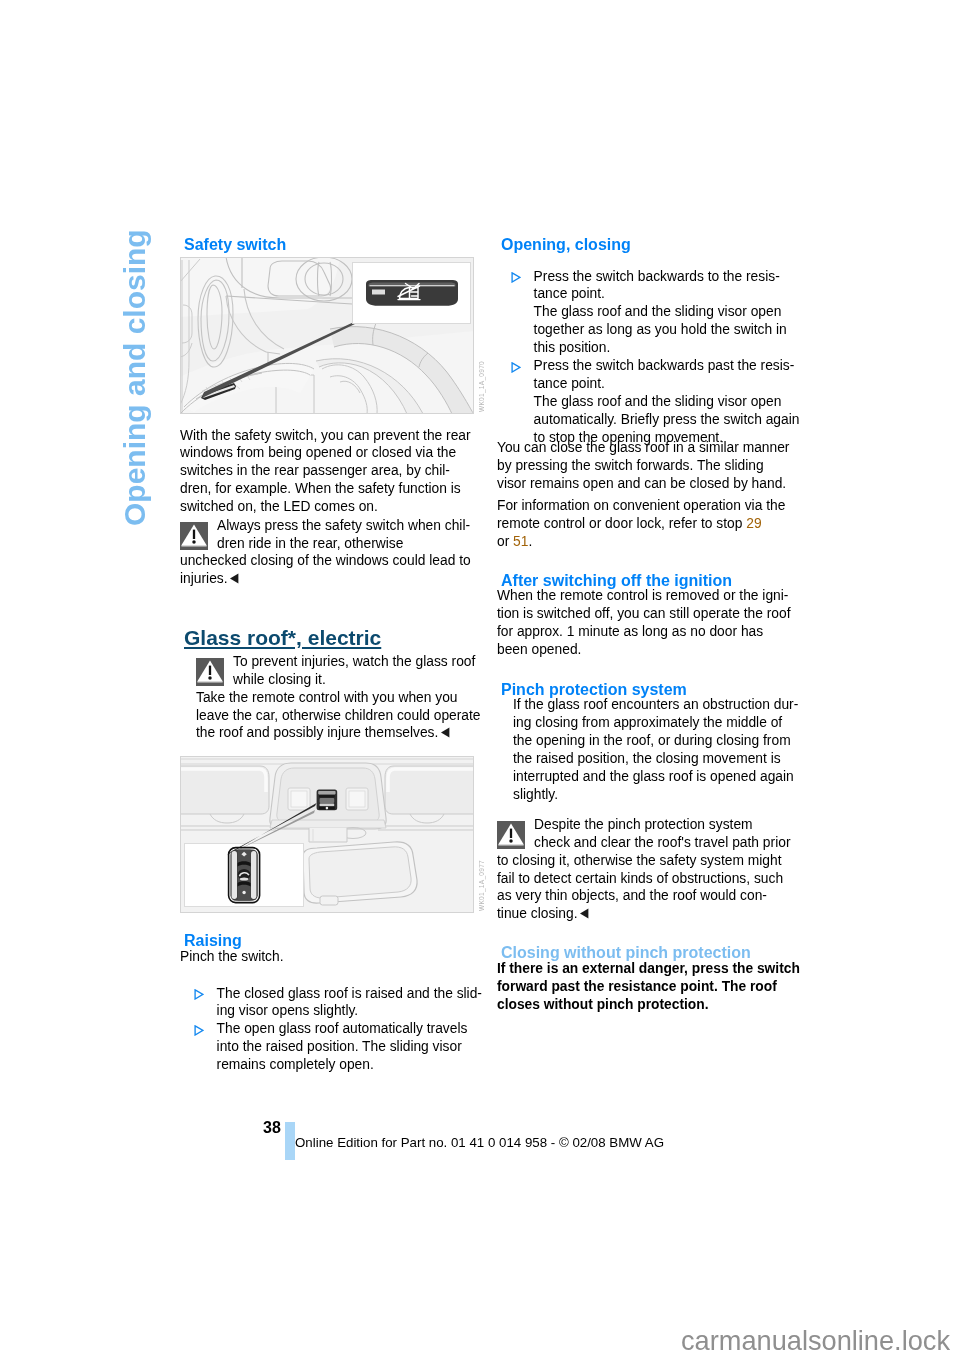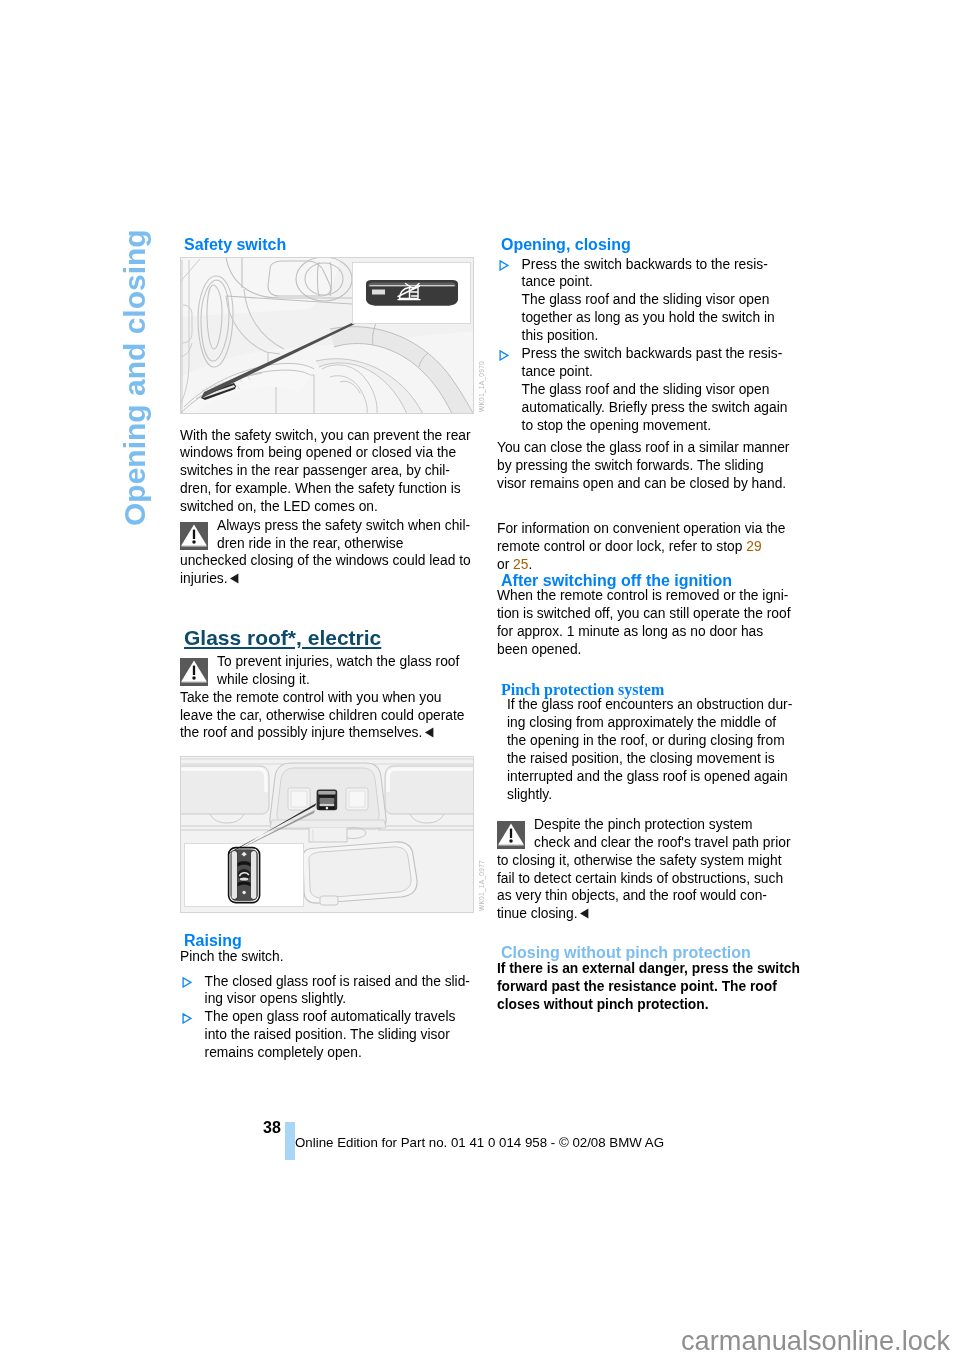--- a/index.html
+++ b/index.html
@@ -25,21 +25,21 @@
   .col-right{left:497px;}
 
   .hd1{font:bold 21px/24px "Liberation Sans",sans-serif;color:#0c4a6e;margin:4px;white-space:nowrap;text-decoration:underline;}
   .hd2{font:bold 16px/19px "Liberation Sans",sans-serif;color:#0082f7;margin:4px;white-space:nowrap;text-align:right;}
   .hd2.pale{color:#7cbdf0;}
 
   .body{font:13.8px/17.85px "Liberation Sans",sans-serif;color:#000;margin:0;white-space:nowrap;}
   .lnk{color:#a16207;margin-top:7px;}
 
   
-  .tlist{margin:0;padding:0;list-style:none;}
+  .tlist{margin:12px;padding:0;list-style:none;}
   .tlist .item{position:relative;padding-left:24.6px;font:13.8px/17.85px "Liberation Sans",sans-serif;color:#000;white-space:nowrap;}
   .bullet{position:absolute;left:1.7px;top:4.4px;width:10px;height:11px;}
   .bullet svg{display:block;}
 
   
   .warn{float:left;width:28px;height:28px;margin:5.4px 9px 0 0;}
   .endmark{display:inline-block;width:11px;height:11px;margin-left:1.5px;position:relative;top:1px;}
   .endmark svg{display:block;}
 
   
@@ -190,21 +190,21 @@
           <rect x="12.85" y="7.6" width="2.3" height="9.4" fill="#111111"></rect>
           <circle cx="14" cy="20.1" r="1.75" fill="#111111"></circle>
         </svg>
       <div class="body">Always press the safety switch when chil-<br>dren ride in the rear, otherwise<br>unchecked closing of the windows could lead to<br>injuries.<span class="endmark"><svg width="11" height="11" viewBox="0 0 11 11">
               <path d="M9.4 0.6 L9.4 10.4 L1.0 5.5 Z" fill="#1a1a1a"></path>
             </svg></span></div>
     </div>
 
     <div class="hd1" style="position:absolute;top:621.5px;left:0;">Glass roof*, electric</div>
 
-    <div style="position:absolute;top:653px;left:0;width:294px;">
+    <div style="position:absolute;top:653px;left:16px;width:294px;">
       <svg class="warn" viewBox="0 0 28 28">
           <rect x="0" y="0" width="28" height="28" fill="#595959"></rect>
           <path d="M14 2.6 L26.6 23.3 L1.4 23.3 Z" fill="#ffffff"></path>
           <rect x="1.4" y="23.3" width="25.2" height="1.1" fill="#ffffff"></rect>
           <rect x="12.85" y="7.6" width="2.3" height="9.4" fill="#111111"></rect>
           <circle cx="14" cy="20.1" r="1.75" fill="#111111"></circle>
         </svg>
       <div class="body">To prevent injuries, watch the glass roof<br>while closing it.</div>
       <div class="body">Take the remote control with you when you<br>leave the car, otherwise children could operate<br>the roof and possibly injure themselves.<span class="endmark"><svg width="11" height="11" viewBox="0 0 11 11">
               <path d="M9.4 0.6 L9.4 10.4 L1.0 5.5 Z" fill="#1a1a1a"></path>
@@ -318,29 +318,29 @@
           </span><span>Press the switch backwards to the resis-<br>tance point.<br>The glass roof and the sliding visor open<br>together as long as you hold the switch in<br>this position.</span></div>
       <div class="item" style="margin-top:0.5px;"><span class="bullet">
             <svg width="10" height="11" viewBox="0 0 10 11">
               <path d="M1.1 0.9 L9.0 5.4 L1.1 10.0 Z" fill="none" stroke="#1589f0" stroke-width="1.35"></path>
             </svg>
           </span><span>Press the switch backwards past the resis-<br>tance point.<br>The glass roof and the sliding visor open<br>automatically. Briefly press the switch again<br>to stop the opening movement.</span></div>
     </div>
 
     <div class="body" style="position:absolute;top:439px;left:0;">You can close the glass roof in a similar manner<br>by pressing the switch forwards. The sliding<br>visor remains open and can be closed by hand.</div>
 
-    <div class="body" style="position:absolute;top:520px;left:0;"><span>For information on convenient operation via the</span><br><span>remote control or door lock, refer to stop </span><span class="lnk">29</span><br><span>or </span><span class="lnk">25</span><span>.</span></div>
+    <div class="body" style="position:absolute;top:497px;left:0;"><span>For information on convenient operation via the</span><br><span>remote control or door lock, refer to stop </span><span class="lnk">29</span><br><span>or </span><span class="lnk">51</span><span>.</span></div>
 
     <div class="hd2" style="position:absolute;top:567px;left:0;">After switching off the ignition</div>
 
     <div class="body" style="position:absolute;top:587px;left:0;">When the remote control is removed or the igni-<br>tion is switched off, you can still operate the roof<br>for approx. 1 minute as long as no door has<br>been opened.</div>
 
-    <div class="hd2" style="position:absolute;top:675.5px;left:0;font-family:Liberation Serif, serif;">Pinch protection system</div>
-
-    <div class="body" style="position:absolute;top:696.4px;left:10px;">If the glass roof encounters an obstruction dur-<br>ing closing from approximately the middle of<br>the opening in the roof, or during closing from<br>the raised position, the closing movement is<br>interrupted and the glass roof is opened again<br>slightly.</div>
+    <div class="hd2" style="position:absolute;top:675.5px;left:0;">Pinch protection system</div>
+
+    <div class="body" style="position:absolute;top:696.4px;left:16px;">If the glass roof encounters an obstruction dur-<br>ing closing from approximately the middle of<br>the opening in the roof, or during closing from<br>the raised position, the closing movement is<br>interrupted and the glass roof is opened again<br>slightly.</div>
 
     <div style="position:absolute;top:816px;left:0;width:294px;">
       <svg class="warn" viewBox="0 0 28 28">
           <rect x="0" y="0" width="28" height="28" fill="#595959"></rect>
           <path d="M14 2.6 L26.6 23.3 L1.4 23.3 Z" fill="#ffffff"></path>
           <rect x="1.4" y="23.3" width="25.2" height="1.1" fill="#ffffff"></rect>
           <rect x="12.85" y="7.6" width="2.3" height="9.4" fill="#111111"></rect>
           <circle cx="14" cy="20.1" r="1.75" fill="#111111"></circle>
         </svg>
       <div class="body">Despite the pinch protection system<br>check and clear the roof's travel path prior<br>to closing it, otherwise the safety system might<br>fail to detect certain kinds of obstructions, such<br>as very thin objects, and the roof would con-<br>tinue closing.<span class="endmark"><svg width="11" height="11" viewBox="0 0 11 11">

